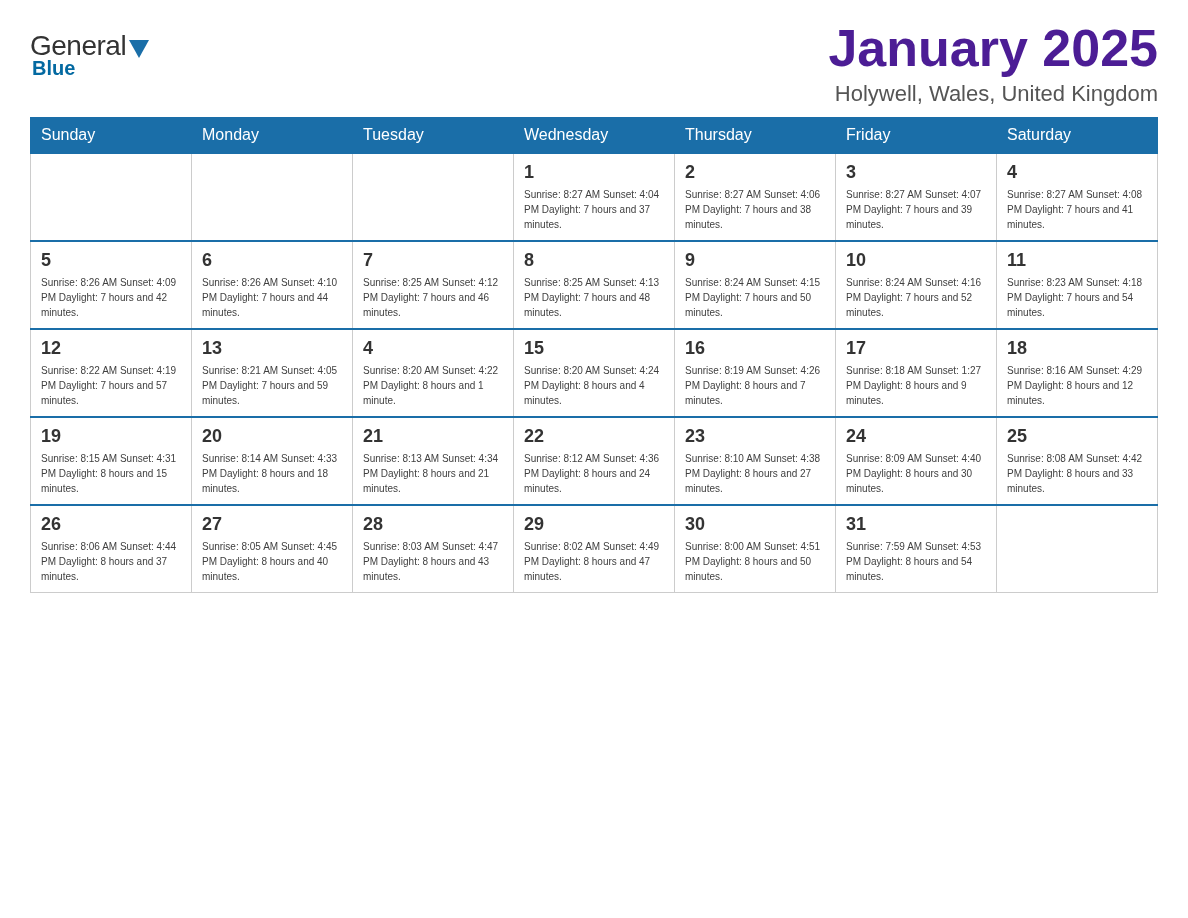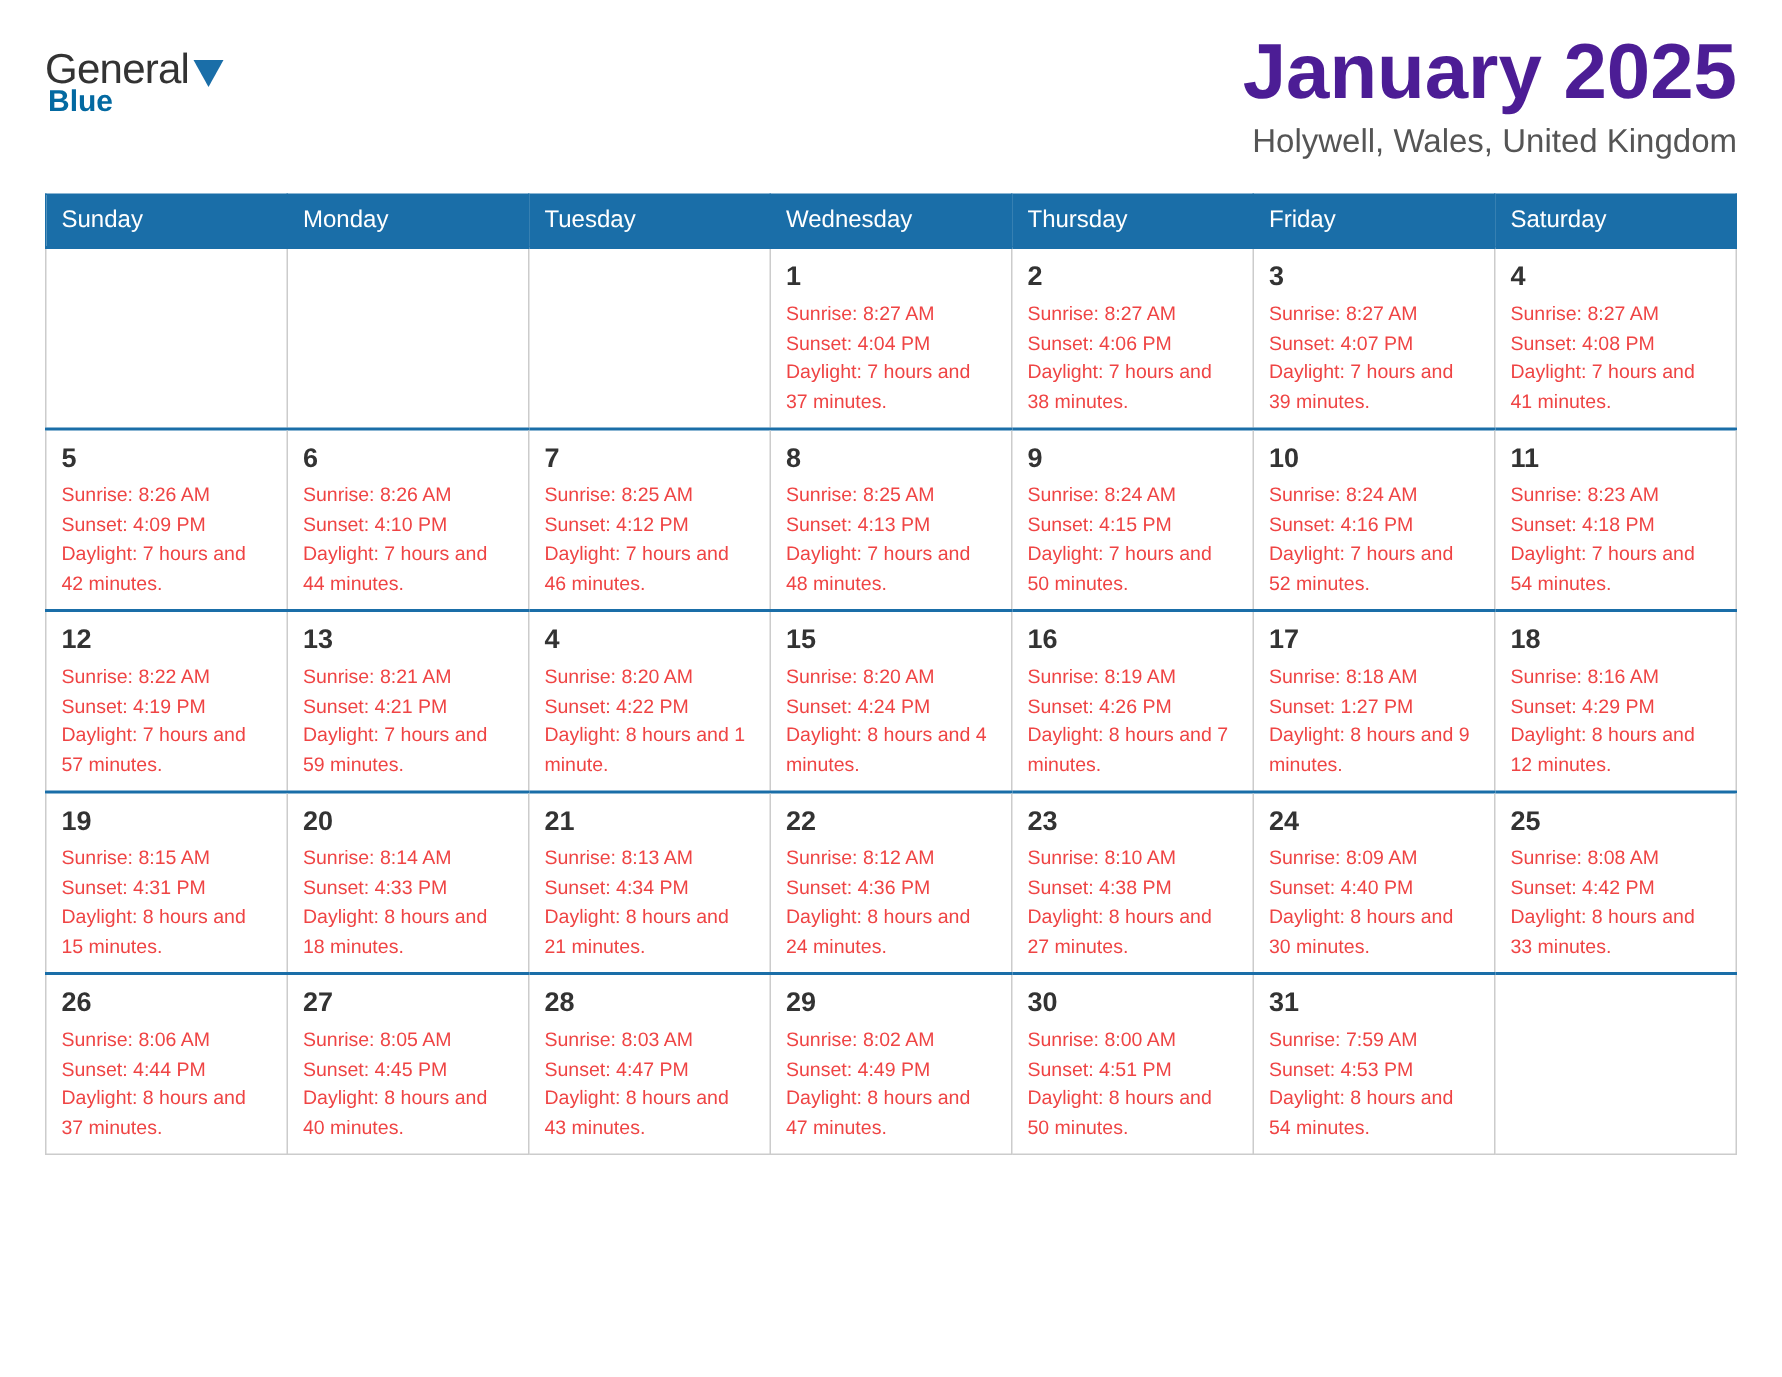--- a/index.html
+++ b/index.html
@@ -59,21 +59,21 @@
       line-height: 1.1;
     }
     .subtitle {
       font-size: 22px;
       color: #555;
       margin-top: 4px;
     }
     .calendar {
       width: 100%;
       border-collapse: collapse;
-      margin-top: 22px;
+      margin-top: 10px;
     }
     .calendar th {
       background-color: #1a6ea8;
       color: #fff;
       font-size: 16px;
       font-weight: normal;
       padding: 8px 10px;
       text-align: left;
       border: 1px solid #1a6ea8;
     }
@@ -91,22 +91,22 @@
       background: #fff;
     }
     .day-number {
       font-size: 18px;
       font-weight: bold;
       color: #333;
       display: block;
       margin-bottom: 4px;
     }
     .day-info {
-      font-size: 13px;
-      color: #ef4444;
+      font-size: 10px;
+      color: #404040;
       line-height: 1.5;
     }
     .calendar tr:last-child td {
       border-bottom: 1px solid #ccc;
     }
   </style>
 </head>
 <body>
 
 <div class="header">
@@ -224,21 +224,21 @@
         <td>
           <span class="day-number">12</span>
           <div class="day-info">Sunrise: 8:22 AM
 Sunset: 4:19 PM
 Daylight: 7 hours
 and 57 minutes.</div>
         </td>
         <td>
           <span class="day-number">13</span>
           <div class="day-info">Sunrise: 8:21 AM
-Sunset: 4:21 PM
+Sunset: 4:05 PM
 Daylight: 7 hours
 and 59 minutes.</div>
         </td>
         <td>
           <span class="day-number">4</span>
           <div class="day-info">Sunrise: 8:20 AM
 Sunset: 4:22 PM
 Daylight: 8 hours
 and 1 minute.</div>
         </td>

